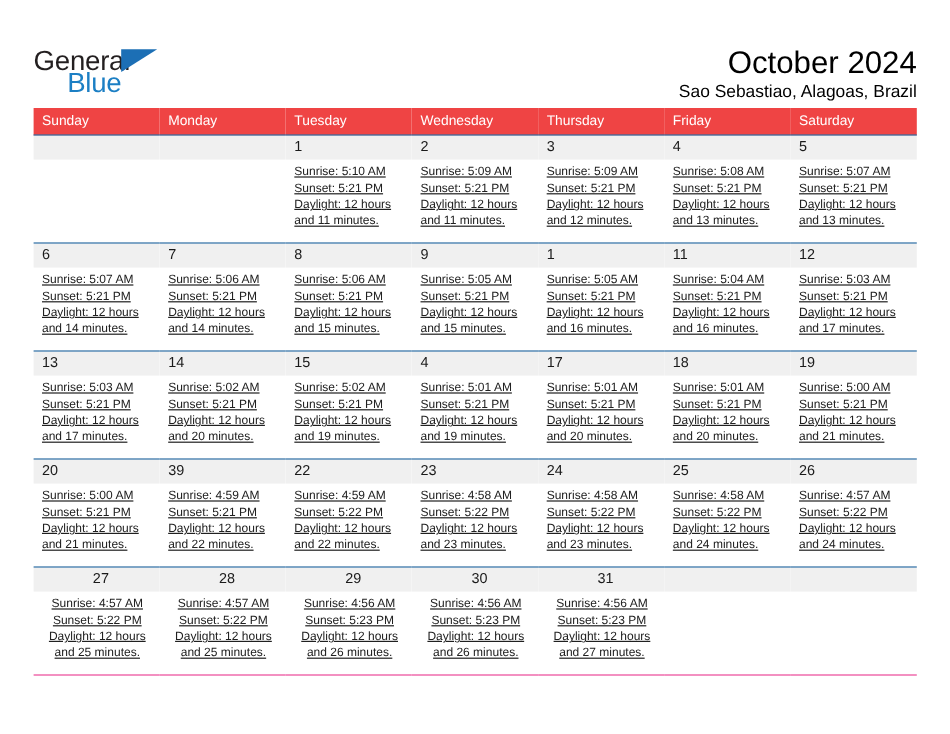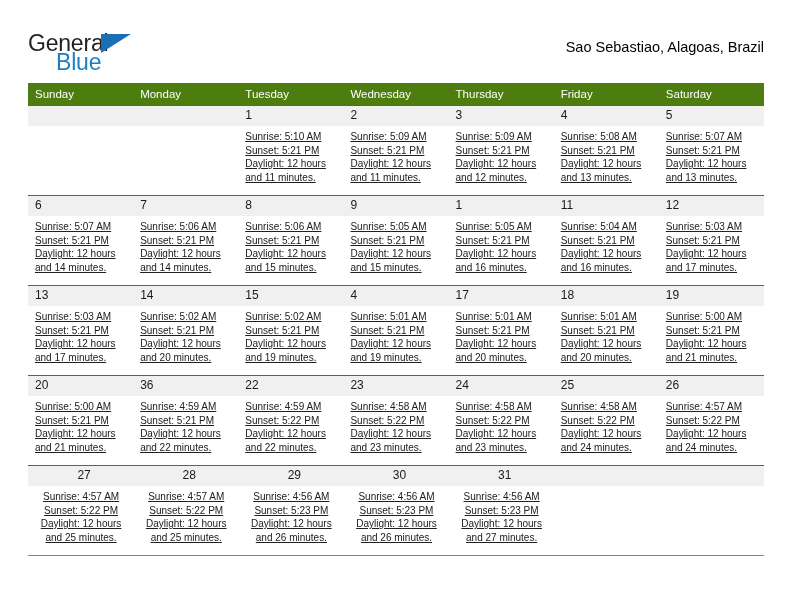--- a/index.html
+++ b/index.html
@@ -13,21 +13,21 @@
     height: 612px;
     font-family: "Liberation Sans", sans-serif;
     color: #000000;
     overflow: hidden;
   }
   .page {
     position: relative;
     width: 792px;
     height: 612px;
     box-sizing: border-box;
-    padding: 4px 28px;
+    padding: 11px 28px;
     border-radius: 20px;
   }
 
   
   .header {
     height: 74px;
     display: flex;
     align-items: flex-start;
     justify-content: space-between;
     padding-top: 26px;
@@ -77,35 +77,34 @@
     font-weight: normal;
     color: #000000;
     line-height: 30px;
     white-space: nowrap;
   }
   .cal-subtitle {
     font-size: 14.5px;
     font-weight: normal;
     color: #000000;
     line-height: 20px;
-    margin-top: 7px;
     white-space: nowrap;
   }
 
   
   .calendar {
     width: 736px;
     border-collapse: collapse;
     table-layout: fixed;
     margin-top: 5px;
   }
   .calendar col { width: 14.2857%; }
 
   .calendar thead th {
-    background: #4d7c0f;
+    background: #ef4444;
     color: #ffffff;
     font-size: 11.5px;
     font-weight: normal;
     text-align: left;
     padding: 5px 0 5px 7px;
     height: 19px;
     box-sizing: border-box;
     border: none;
     vertical-align: middle;
   }
@@ -153,20 +152,21 @@
 
   <div class="header">
 
     <div class="logo">
       <span class="logo-general">General</span>
       <span class="logo-triangle"></span>
       <span class="logo-blue">Blue</span>
     </div>
 
     <div class="title-block">
+      <div class="cal-title">October 2024</div>
       <div class="cal-subtitle">Sao Sebastiao, Alagoas, Brazil</div>
     </div>
 
   </div>
 
   <table class="calendar">
     <colgroup>
       <col>
         <col>
         <col>
@@ -374,21 +374,21 @@
           <td>
             <div class="daynum">20</div>
             <div class="cellbody">
               <div>Sunrise: 5:00 AM</div>
               <div>Sunset: 5:21 PM</div>
               <div>Daylight: 12 hours</div>
               <div>and 21 minutes.</div>
             </div>
           </td>
           <td>
-            <div class="daynum">36</div>
+            <div class="daynum">39</div>
             <div class="cellbody">
               <div>Sunrise: 4:59 AM</div>
               <div>Sunset: 5:21 PM</div>
               <div>Daylight: 12 hours</div>
               <div>and 22 minutes.</div>
             </div>
           </td>
           <td>
             <div class="daynum">22</div>
             <div class="cellbody">

